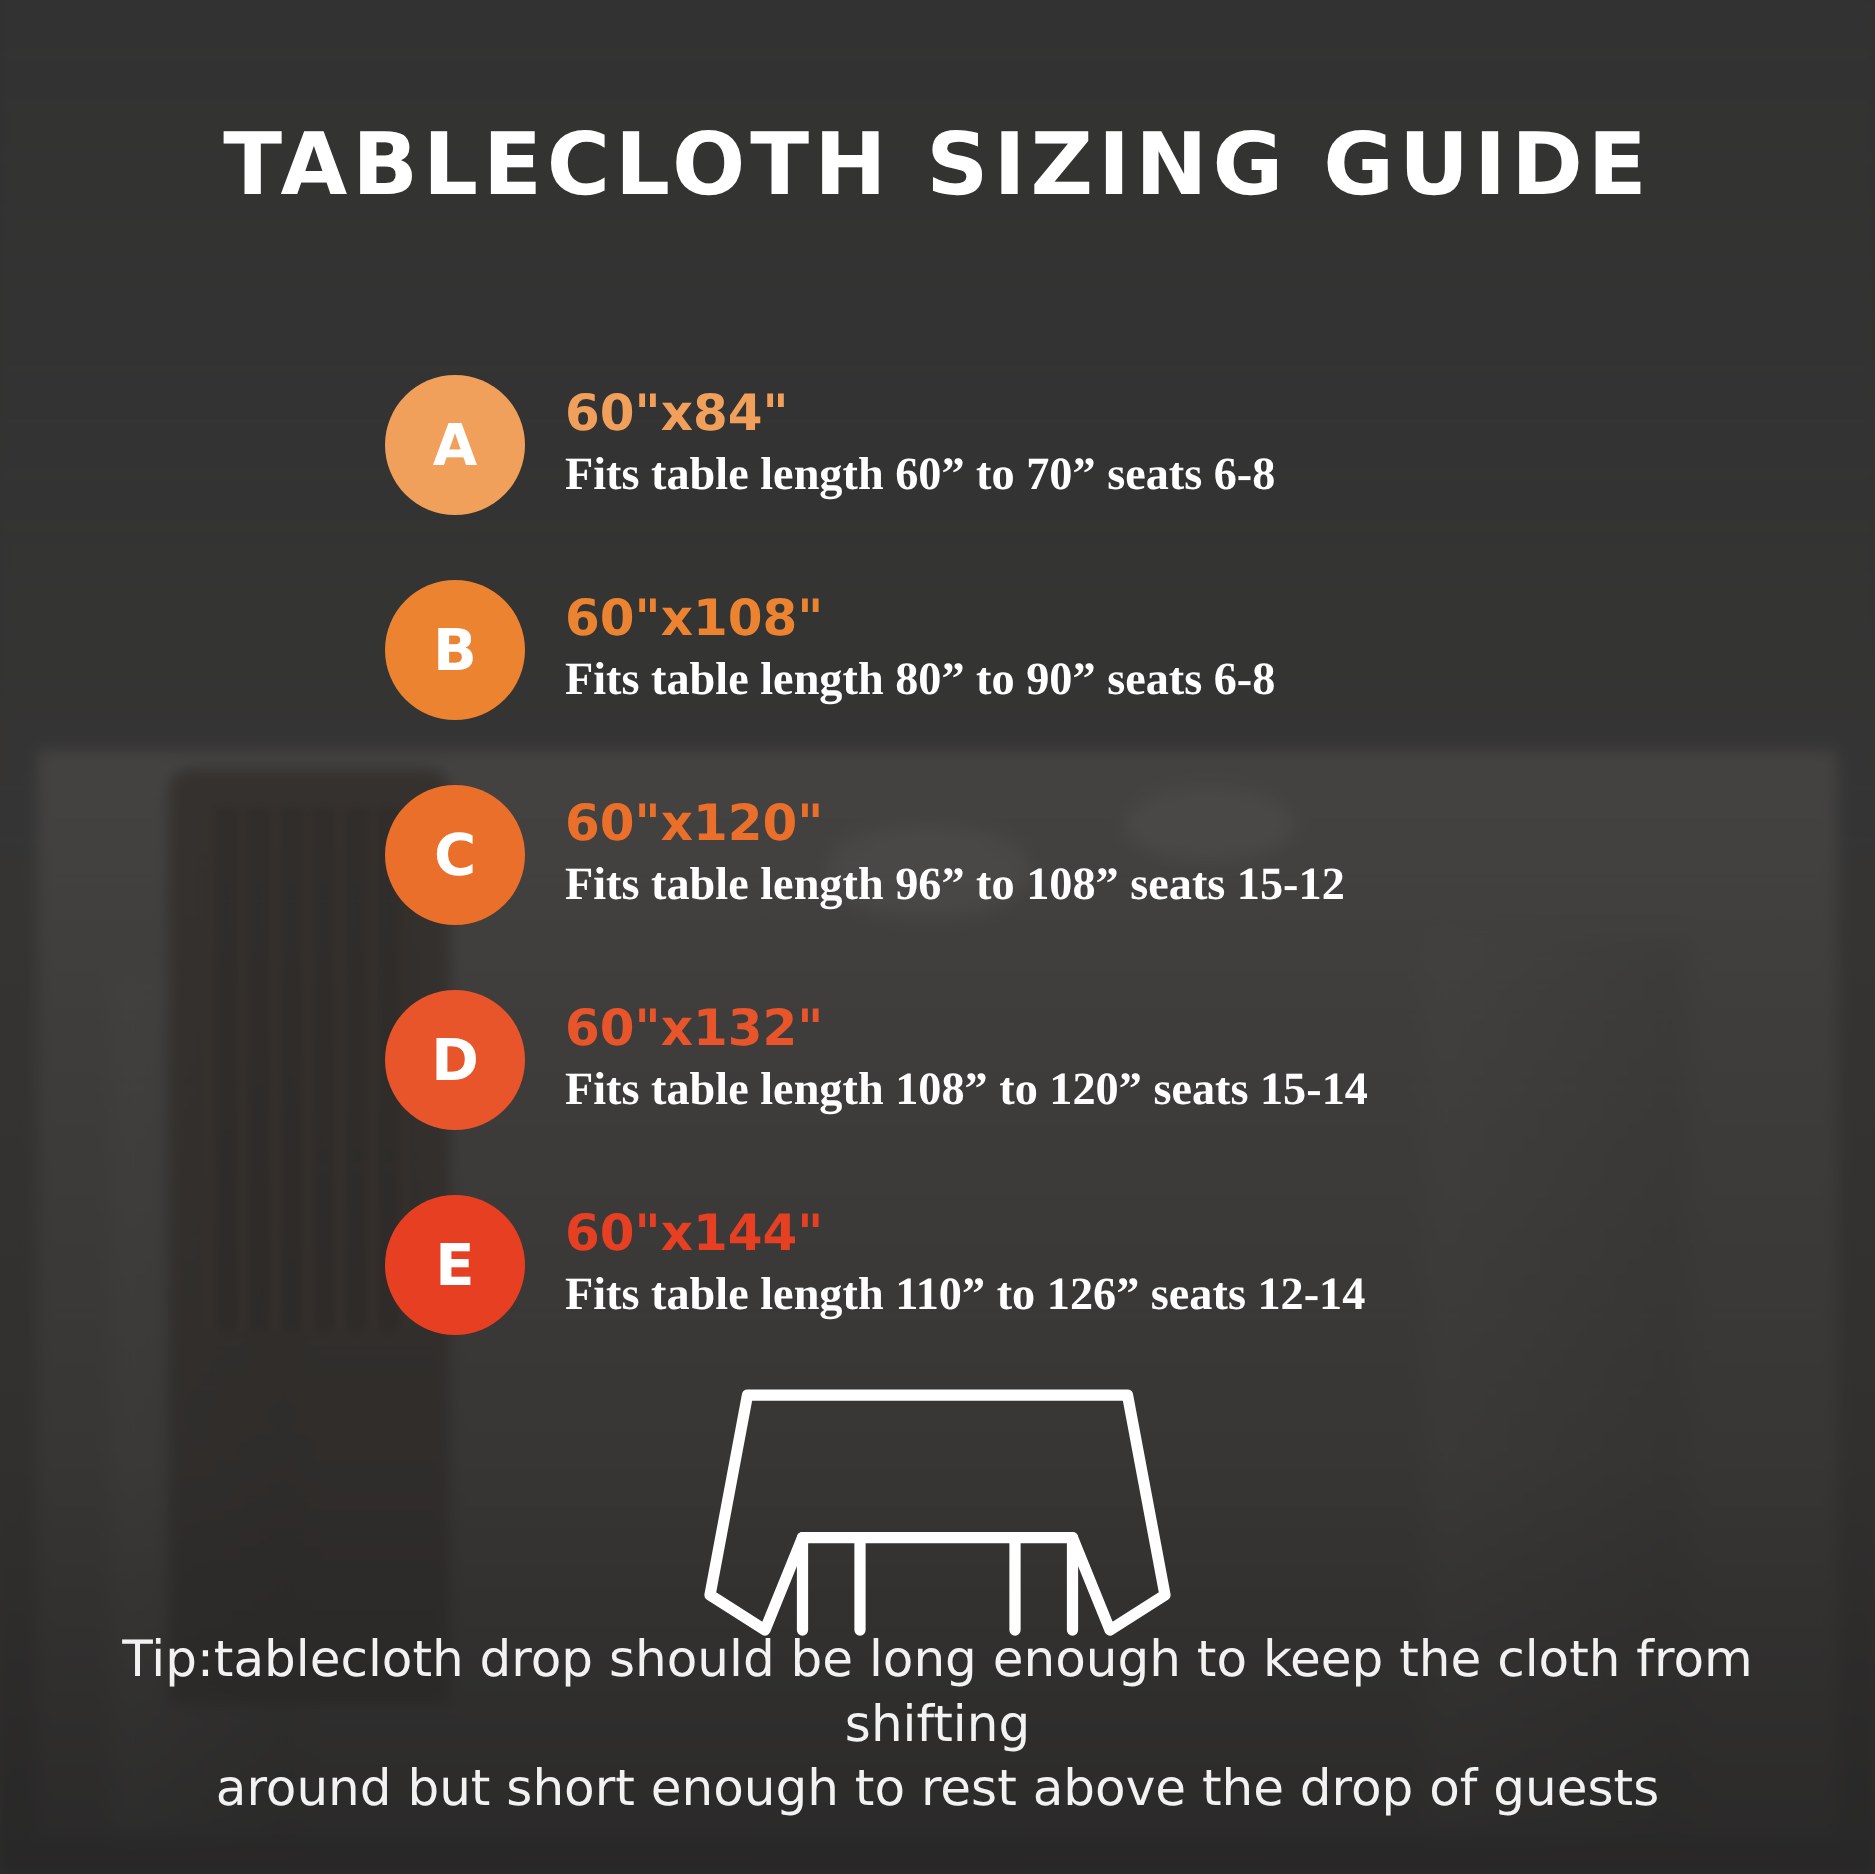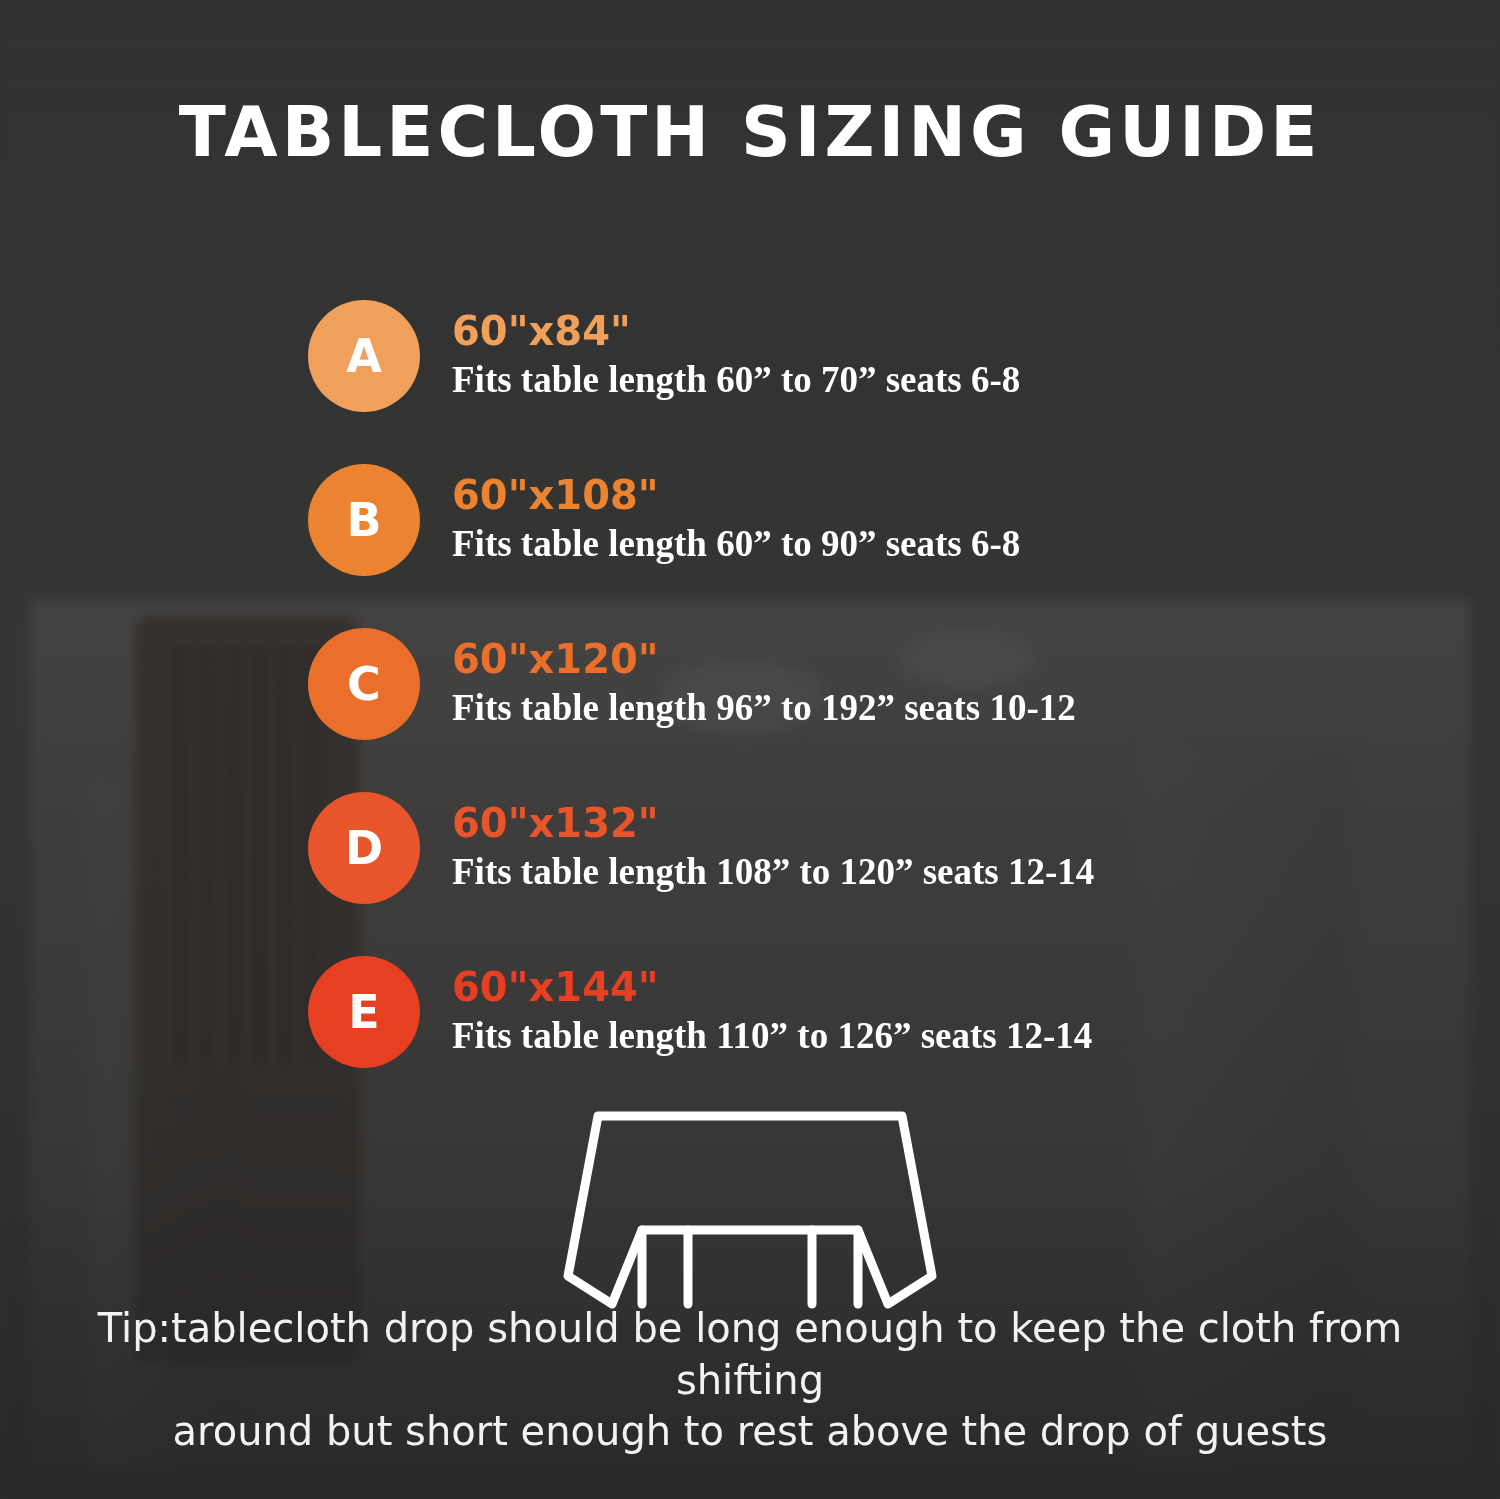--- a/index.html
+++ b/index.html
@@ -216,41 +216,41 @@
           <div class="fits">Fits table length 60” to 70” seats 6-8</div>
         </div>
       </div>
 
       <div class="row">
         <div class="badge" style="background:#ec8330;">
           <span>B</span>
         </div>
         <div class="row-text">
           <div class="dims" style="color:#ec8330;">60"x108"</div>
-          <div class="fits">Fits table length 60” to 90” seats 6-8</div>
+          <div class="fits">Fits table length 80” to 90” seats 6-8</div>
         </div>
       </div>
 
       <div class="row">
         <div class="badge" style="background:#ea6f2a;">
           <span>C</span>
         </div>
         <div class="row-text">
           <div class="dims" style="color:#ea6f2a;">60"x120"</div>
-          <div class="fits">Fits table length 96” to 192” seats 10-12</div>
+          <div class="fits">Fits table length 96” to 108” seats 15-12</div>
         </div>
       </div>
 
       <div class="row">
         <div class="badge" style="background:#e8552a;">
           <span>D</span>
         </div>
         <div class="row-text">
           <div class="dims" style="color:#e8552a;">60"x132"</div>
-          <div class="fits">Fits table length 108” to 120” seats 12-14</div>
+          <div class="fits">Fits table length 108” to 120” seats 15-14</div>
         </div>
       </div>
 
       <div class="row">
         <div class="badge" style="background:#e63f22;">
           <span>E</span>
         </div>
         <div class="row-text">
           <div class="dims" style="color:#e63f22;">60"x144"</div>
           <div class="fits">Fits table length 110” to 126” seats 12-14</div>

